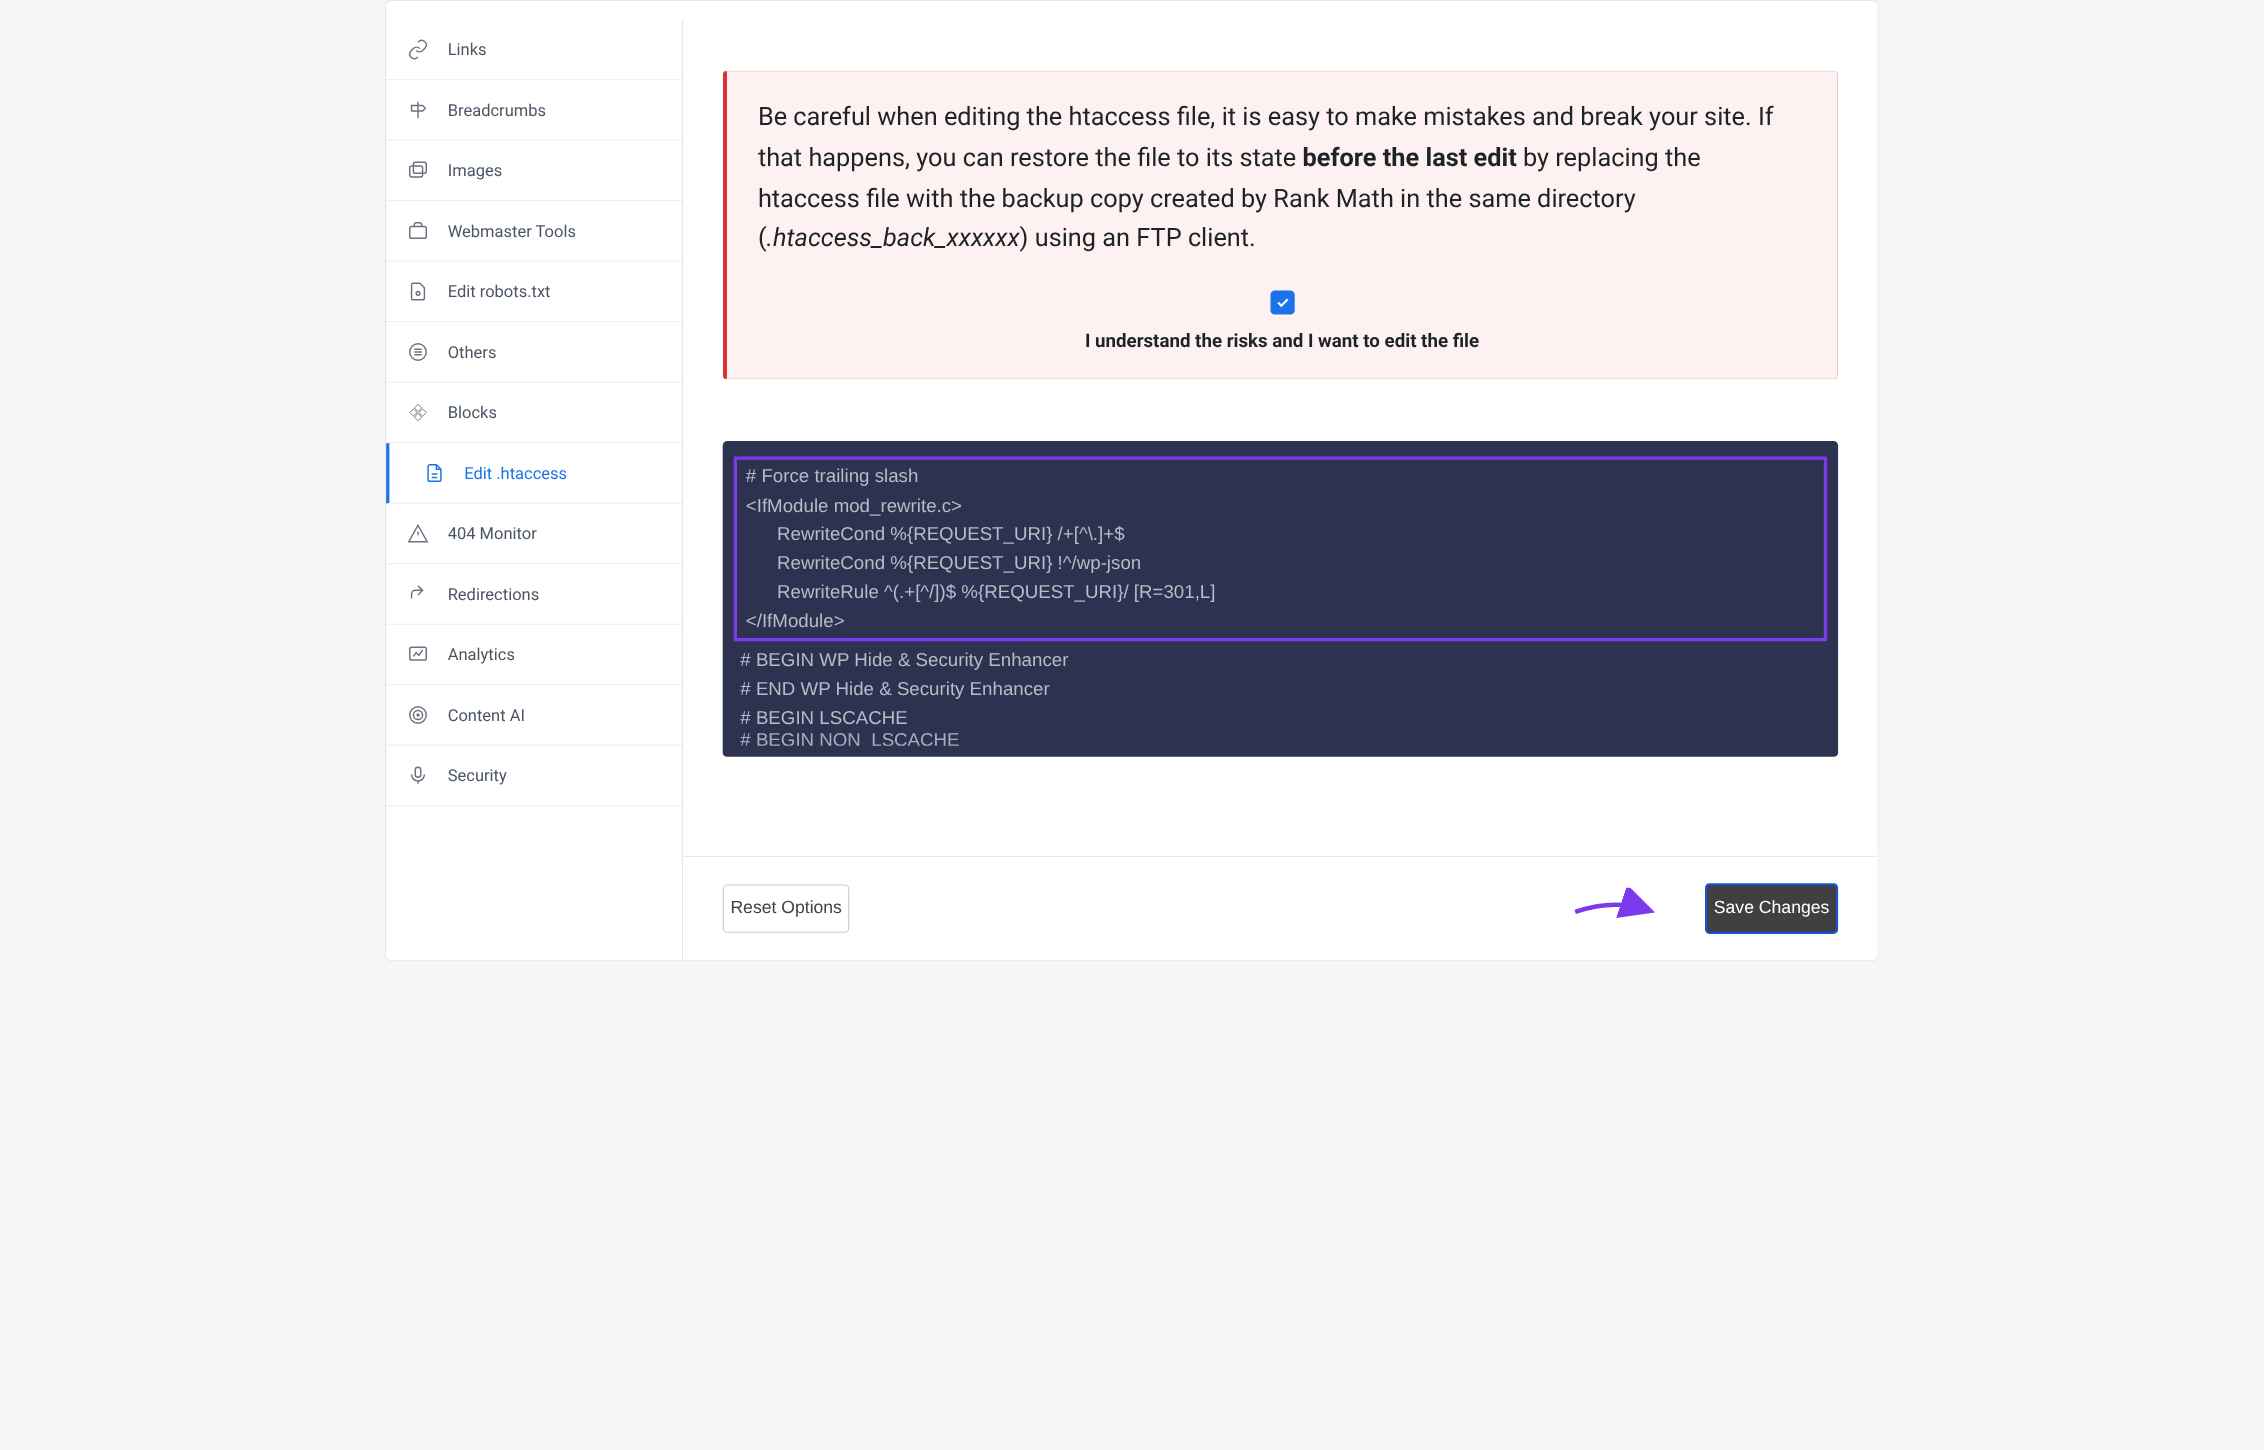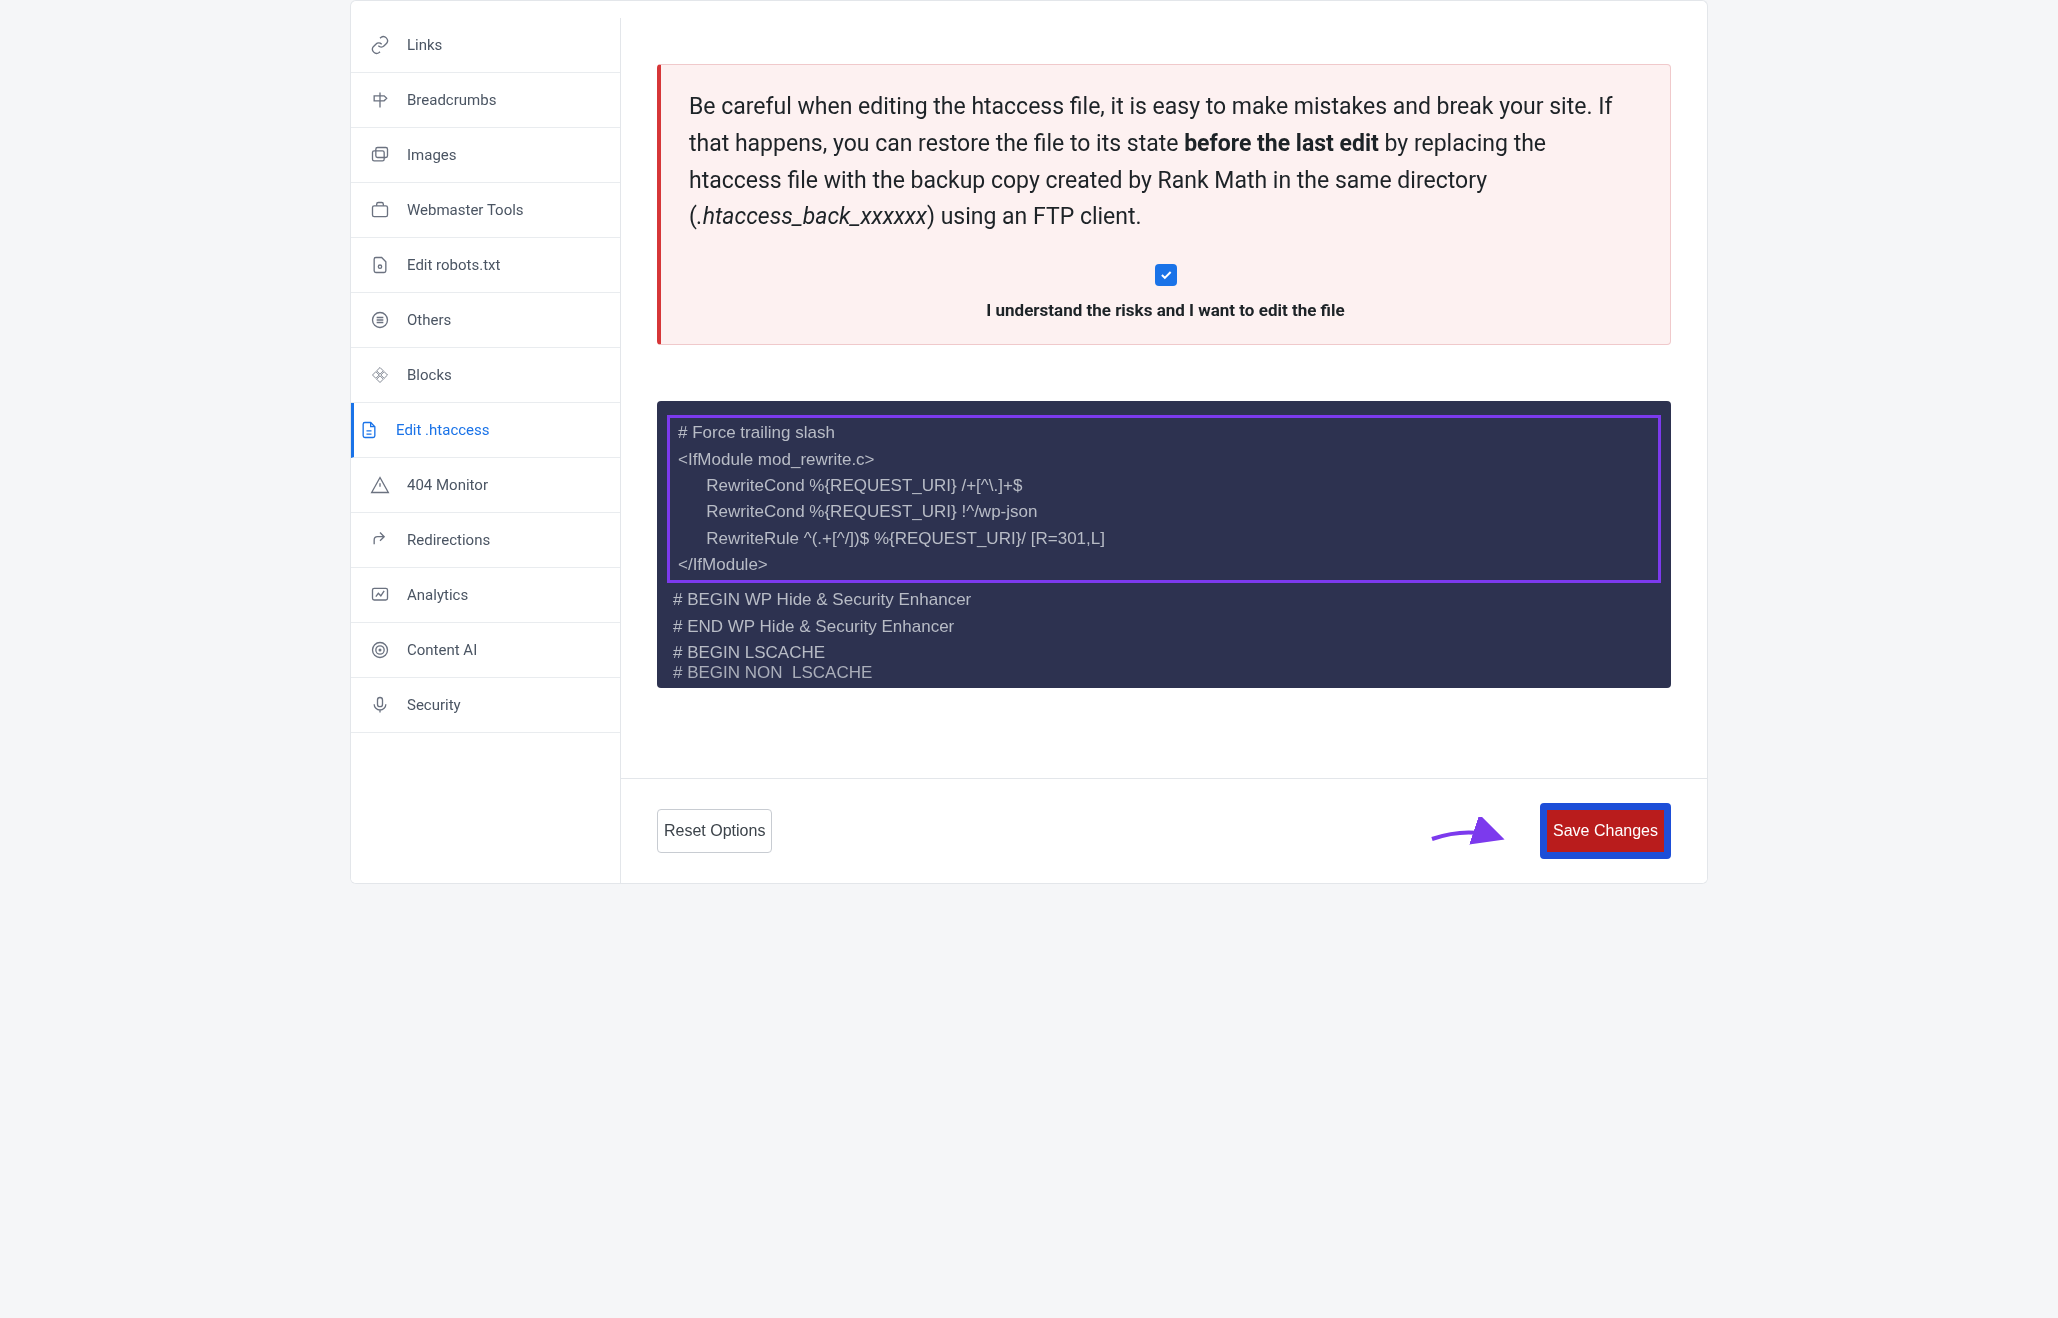--- a/index.html
+++ b/index.html
@@ -7,21 +7,21 @@
 
     .frame { width: 1358px; margin: 0 auto; position: relative; }
 
     .top-bar { height: 18px; background: #fff; border: 1px solid #e3e6ea; border-bottom: none; border-radius: 6px 6px 0 0; margin: 0; }
 
     .main-wrap { display: flex; border: 1px solid #e3e6ea; border-top: none; border-radius: 0 0 6px 6px; overflow: hidden; background: #fff; }
 
     
     .sidebar { width: 270px; border-right: 1px solid #e3e6ea; background: #fff; }
     .side-item { display: flex; align-items: center; gap: 16px; padding: 16px 18px; font-size: 15px; color: #4b5563; border-bottom: 1px solid #e9ecef; cursor: pointer; background: #fff; }
-    .side-item.active { color: #1a73e8; border-left: 3px solid #1a73e8; padding-left: 4px; background: #fff; }
+    .side-item.active { color: #1a73e8; border-left: 3px solid #1a73e8; padding-left: 30px; background: #fff; }
     .side-icon { width: 22px; height: 22px; display: inline-flex; align-items: center; justify-content: center; color: #6b7280; flex-shrink: 0; }
     .side-item.active .side-icon { color: #1a73e8; }
 
     
     .content { flex: 1; padding: 46px 36px 24px 36px; display: flex; flex-direction: column; min-height: 760px; }
 
     .warning-box { border: 1px solid #f0c9cb; border-left: 4px solid #d63638; background: #fdf1f1; border-radius: 4px; padding: 24px 28px; margin-bottom: 56px; }
     .warning-text { font-size: 23px; line-height: 1.6; color: #1d2327; margin-bottom: 28px; }
     .warning-text b { font-weight: 700; }
     .warning-text i { font-style: italic; }
@@ -33,21 +33,21 @@
     .code-highlight { border: 3px solid #7c3aed; margin: 0 10px 4px 10px; padding: 2px 6px; }
     .code-line { white-space: pre; padding: 0 16px; }
     .code-highlight .code-line { padding: 0 2px; }
     .code-cut { opacity: 0.9; }
 
     .spacer { flex: 1; }
 
     .footer-bar { display: flex; justify-content: space-between; align-items: center; padding: 24px 36px; border-top: 1px solid #e3e6ea; background: #fff; position: relative; }
     .btn { font-size: 16px; padding: 12px 6px; border-radius: 4px; cursor: pointer; font-weight: 500; }
     .btn-reset { background: #fff; border: 1px solid #c8ccd2; color: #3c434a; }
-    .btn-save { background: #b91c1c; border: 7px solid #1d4ed8; color: #fff; }
+    .btn-save { background: #404040; border: 2px solid #1d4ed8; color: #fff; }
 
     .arrow-annot { position: absolute; right: 200px; bottom: 26px; pointer-events: none; }
 
   </style>
 </head>
 <body>
 
 <div class="frame">
   <div class="top-bar"></div>
   <div class="main-wrap">

